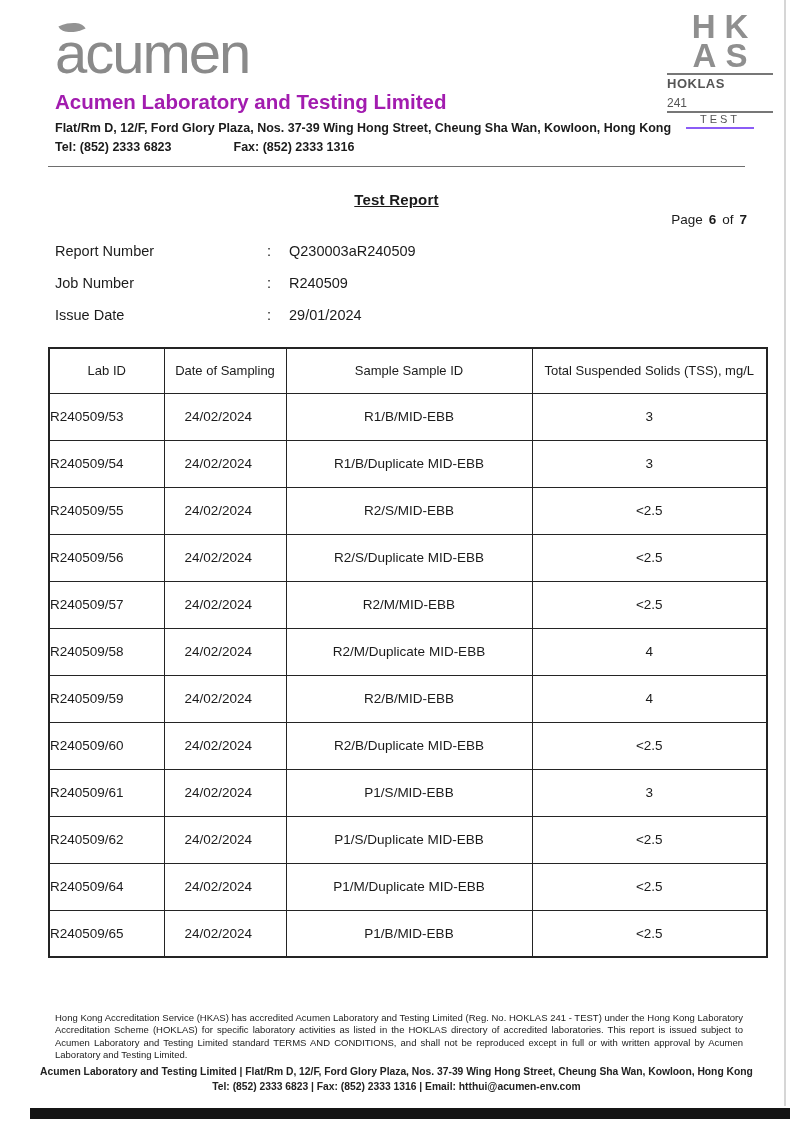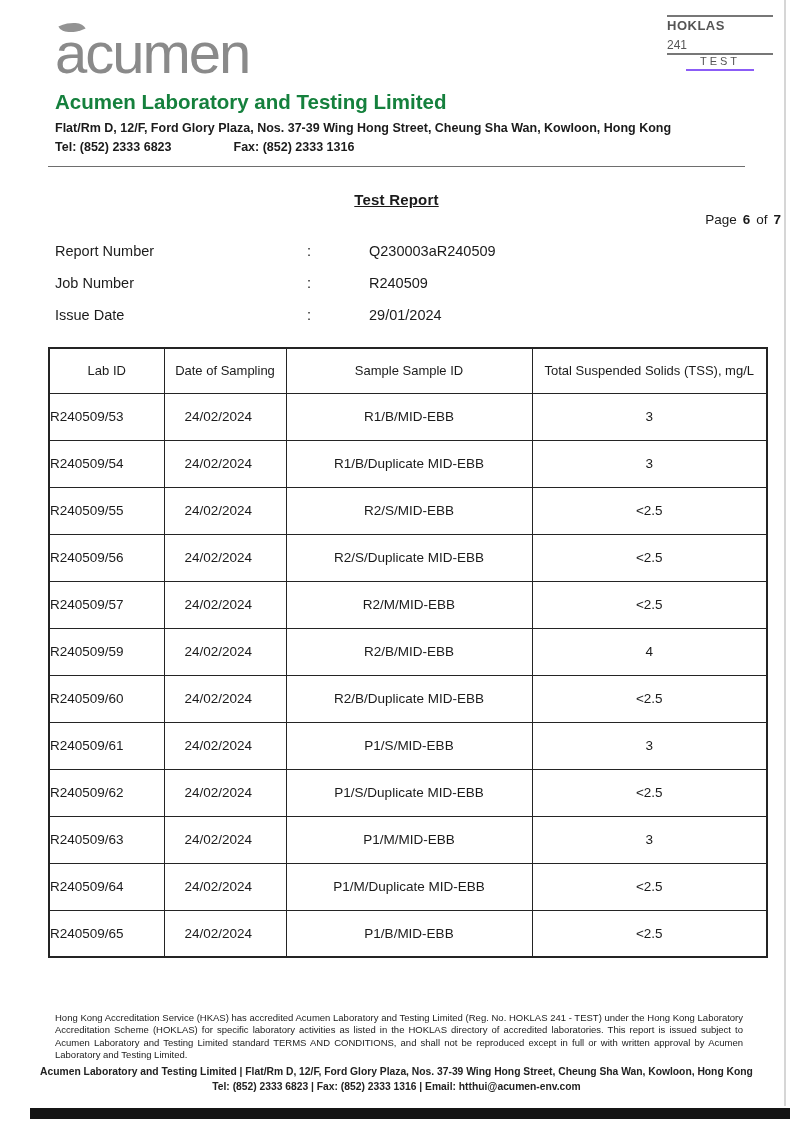--- a/index.html
+++ b/index.html
@@ -16,47 +16,47 @@
   }
   .page{position:absolute;inset:0;background:#fff;}
   .scan-edge{position:absolute;top:0;bottom:16px;right:7px;width:2px;background:#d6d6d6;}
 
   
   .header{padding:24px 48px 0 55px;position:relative;border-radius:31px;}
   .logo-wrap{position:relative;display:inline-block;line-height:1;}
   .logo-text{font-size:58px;letter-spacing:-2px;color:var(--logo-gray);}
   .leaf{position:absolute;left:5px;top:-3px;width:24px;height:13px;background:var(--logo-gray);
         border-radius:0 100% 0 100%;transform:rotate(-24deg);opacity:.92;}
-  .company-name{font-size:20.5px;font-weight:700;color:#15803d;margin-top:8px;}
+  .company-name{font-size:20.5px;font-weight:700;color:#a21caf;margin-top:8px;}
   .address{font-size:12.5px;font-weight:700;margin-top:7px;}
   .telfax{font-size:12.5px;font-weight:700;margin-top:5px;display:flex;}
   .telfax .fax{margin-left:62px;}
   .header-rule{border:none;border-top:1.5px solid #6e6e6e;margin:12px 0 0 -7px;}
 
   
   .hkas{position:absolute;top:12px;right:20px;width:106px;text-align:center;color:#8f8f8f;}
   .hkas-letters{font-weight:700;font-size:33px;line-height:.88;letter-spacing:9px;padding-left:9px;}
   .hkas-letters div{white-space:nowrap;}
   .hoklas-box{margin-top:3px;color:#555;}
   .hoklas-top{display:flex;justify-content:center;align-items:baseline;gap:5px;
               border-top:2px solid #777;border-bottom:2px solid #777;padding:1px 0;flex-direction:column;}
   .hoklas-scheme{font-weight:700;font-size:13px;letter-spacing:.5px;}
   .hoklas-num{font-size:12px;}
   .hoklas-test{width:64%;margin:0 auto;border-bottom:2px solid #8b5cf6;font-size:11px;letter-spacing:3px;padding:0 0 2px;}
 
   
   .title-block{text-align:center;margin-top:24px;}
   .title{font-size:15px;font-weight:700;text-decoration:underline;letter-spacing:.2px;display:inline-block;}
-  .page-info{text-align:right;padding-right:12px;font-size:13.5px;margin-top:3px;}
+  .page-info{text-align:right;padding-right:46px;font-size:13.5px;margin-top:3px;}
   .page-info span{margin-left:6px;}
   .page-info .pnum{font-weight:700;}
 
   
   .report-info{margin:16px 0 0 55px;font-size:14.5px;}
-  .info-row{display:flex;margin-bottom:16px;gap:40px;}
+  .info-row{display:flex;margin-bottom:16px;}
   .info-label{width:212px;}
   .info-sep{width:22px;}
 
   
   .results-table{border-collapse:collapse;margin:24px 0 0 48px;table-layout:fixed;width:718px;
                  border:2.5px solid var(--line);font-size:13.5px;}
   .results-table th,.results-table td{border:1.5px solid var(--line);vertical-align:middle;}
   .results-table th{height:45px;font-weight:400;font-size:13px;text-align:center;}
   .results-table td{height:47px;}
   .results-table td:nth-child(1){text-align:left;padding-left:0;}
@@ -70,20 +70,24 @@
   .bottom-bar{position:absolute;left:30px;right:3px;bottom:3px;height:11px;background:var(--bar-black);}
 </style>
 </head>
 <body>
 
 <div class="page">
 
   <div class="scan-edge"></div>
 
   <div class="hkas">
+    <div class="hkas-letters">
+      <div>HK</div>
+      <div>AS</div>
+    </div>
     <div class="hoklas-box">
       <div class="hoklas-top">
         <span class="hoklas-scheme">HOKLAS</span>
         <span class="hoklas-num">241</span>
       </div>
       <div class="hoklas-test">TEST</div>
     </div>
   </div>
 
   <div class="header">
@@ -165,20 +169,26 @@
           <td>R2/S/Duplicate MID-EBB</td>
           <td>&lt;2.5</td>
         </tr>
         <tr>
           <td>R240509/57</td>
           <td>24/02/2024</td>
           <td>R2/M/MID-EBB</td>
           <td>&lt;2.5</td>
         </tr>
         <tr>
+          <td>R240509/58</td>
+          <td>24/02/2024</td>
+          <td>R2/M/Duplicate MID-EBB</td>
+          <td>4</td>
+        </tr>
+        <tr>
           <td>R240509/59</td>
           <td>24/02/2024</td>
           <td>R2/B/MID-EBB</td>
           <td>4</td>
         </tr>
         <tr>
           <td>R240509/60</td>
           <td>24/02/2024</td>
           <td>R2/B/Duplicate MID-EBB</td>
           <td>&lt;2.5</td>
@@ -187,26 +197,20 @@
           <td>R240509/61</td>
           <td>24/02/2024</td>
           <td>P1/S/MID-EBB</td>
           <td>3</td>
         </tr>
         <tr>
           <td>R240509/62</td>
           <td>24/02/2024</td>
           <td>P1/S/Duplicate MID-EBB</td>
           <td>&lt;2.5</td>
-        </tr>
-        <tr>
-          <td>R240509/63</td>
-          <td>24/02/2024</td>
-          <td>P1/M/MID-EBB</td>
-          <td>3</td>
         </tr>
         <tr>
           <td>R240509/64</td>
           <td>24/02/2024</td>
           <td>P1/M/Duplicate MID-EBB</td>
           <td>&lt;2.5</td>
         </tr>
         <tr>
           <td>R240509/65</td>
           <td>24/02/2024</td>

